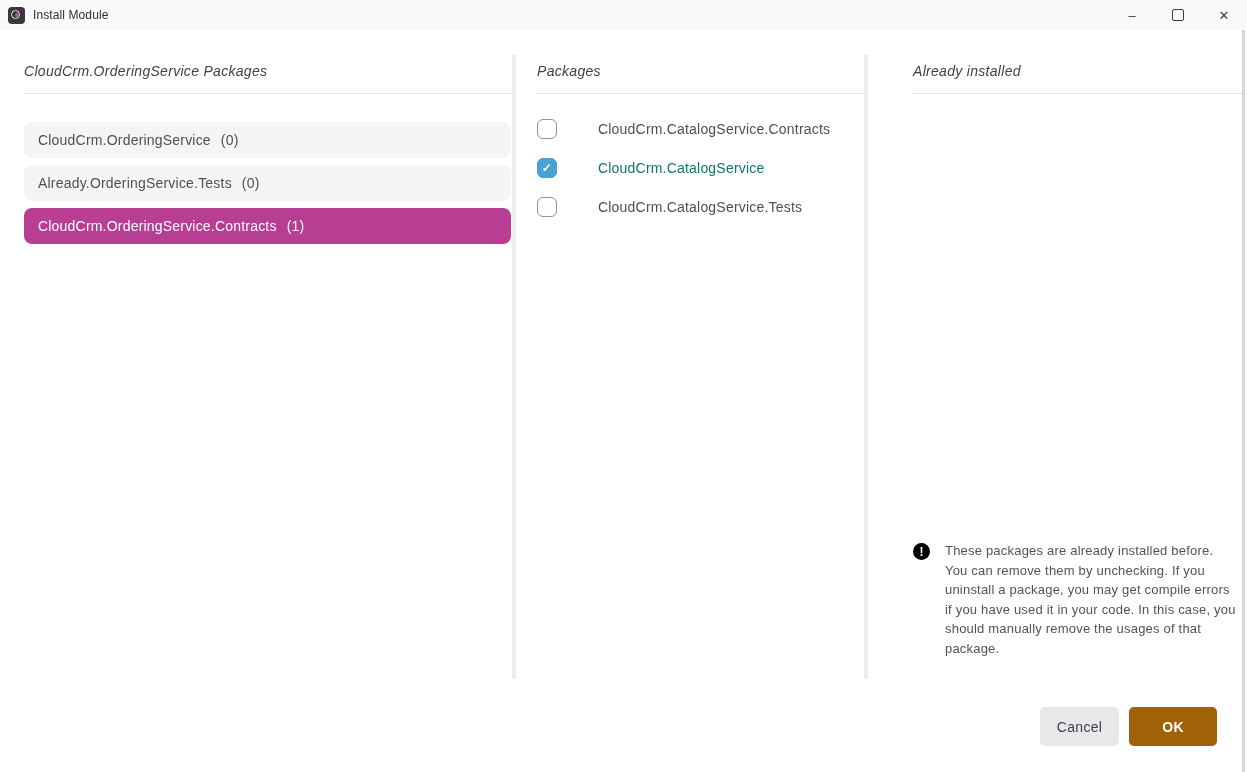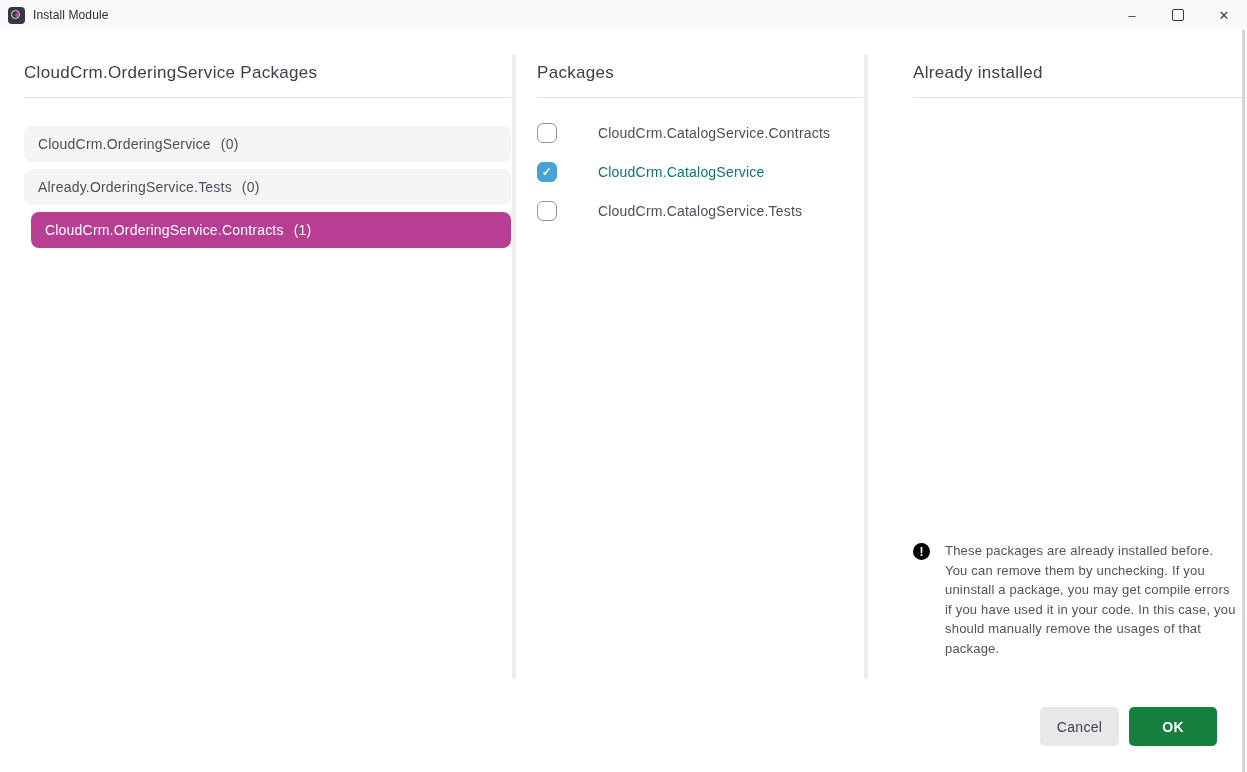--- a/index.html
+++ b/index.html
@@ -29,38 +29,38 @@
   .win-btn{
     width:46px;height:100%;display:flex;align-items:center;justify-content:center;
     font-size:13px;color:#3b3b3b;cursor:default;user-select:none;
   }
   .maximize-glyph{
     width:10px;height:10px;border:1.2px solid #3b3b3b;border-radius:2px;display:inline-block;
   }
   
   .col{position:absolute;top:55px;}
   .col-header{
-    font-size:17px;font-weight:500;color:#3c414b;letter-spacing:.3px;
-    padding:8px 0 14px 0;border-bottom:1px solid #e3e3e6;margin:0;
+    font-size:14px;font-weight:500;color:#3c414b;letter-spacing:.3px;
+    padding:8px 0 14px 0;border-bottom:1px solid #e3e3e6;margin:0;font-style:italic;
   }
   .col-projects{left:24px;width:487px;}
   .col-packages{left:537px;width:326px;}
   .col-installed{left:889px;width:334px;margin-left:24px;}
   .vdiv{position:absolute;top:55px;width:4px;height:624px;background:#eeeef0;}
   .vdiv-1{left:512px;}
   .vdiv-2{left:864px;}
   .right-strip{position:absolute;top:30px;right:2px;width:3px;height:742px;background:#d6d6da;}
   
   .proj-list{margin-top:28px;}
   .proj-item{
     height:36px;background:#f5f5f6;border-radius:8px;margin-bottom:7px;
     display:flex;align-items:center;padding:0 14px;box-sizing:border-box;
     font-size:14px;color:#4b5058;letter-spacing:.2px;cursor:pointer;
   }
-  .proj-item.selected{background:#b73e93;color:#ffffff;margin-left:7px;}
+  .proj-item.selected{background:#b73e93;color:#ffffff;}
   .proj-count{margin-left:10px;}
   
   .pkg-list{margin-top:25px;}
   .pkg-row{
     display:flex;align-items:center;margin-bottom:19px;cursor:pointer;
     font-size:14px;color:#4b5058;letter-spacing:.2px;gap:27px;
   }
   .cbx{
     width:20px;height:20px;border:1.5px solid #8e949b;border-radius:6px;
     box-sizing:border-box;margin-right:14px;display:flex;align-items:center;
@@ -80,21 +80,21 @@
   .info-text{
     margin-left:15px;font-size:13px;line-height:19.5px;color:#4f545c;
     letter-spacing:.2px;width:292px;
   }
   
   .btn{
     position:absolute;border:none;border-radius:5px;font-family:inherit;
     font-size:14px;letter-spacing:.3px;cursor:pointer;
   }
   .btn-cancel{left:1040px;top:707px;width:79px;height:39px;background:#e8e8ea;color:#3c414b;font-weight:500;}
-  .btn-ok{left:1129px;top:707px;width:88px;height:39px;background:#15803d;color:#ffffff;font-weight:bold;}
+  .btn-ok{left:1129px;top:707px;width:88px;height:39px;background:#a16207;color:#ffffff;font-weight:bold;}
 </style>
 </head>
 <body>
 
 <div class="window">
 
   <div class="titlebar">
     <div class="app-icon">
       <span class="ring"></span>
       <span class="dot"></span>

